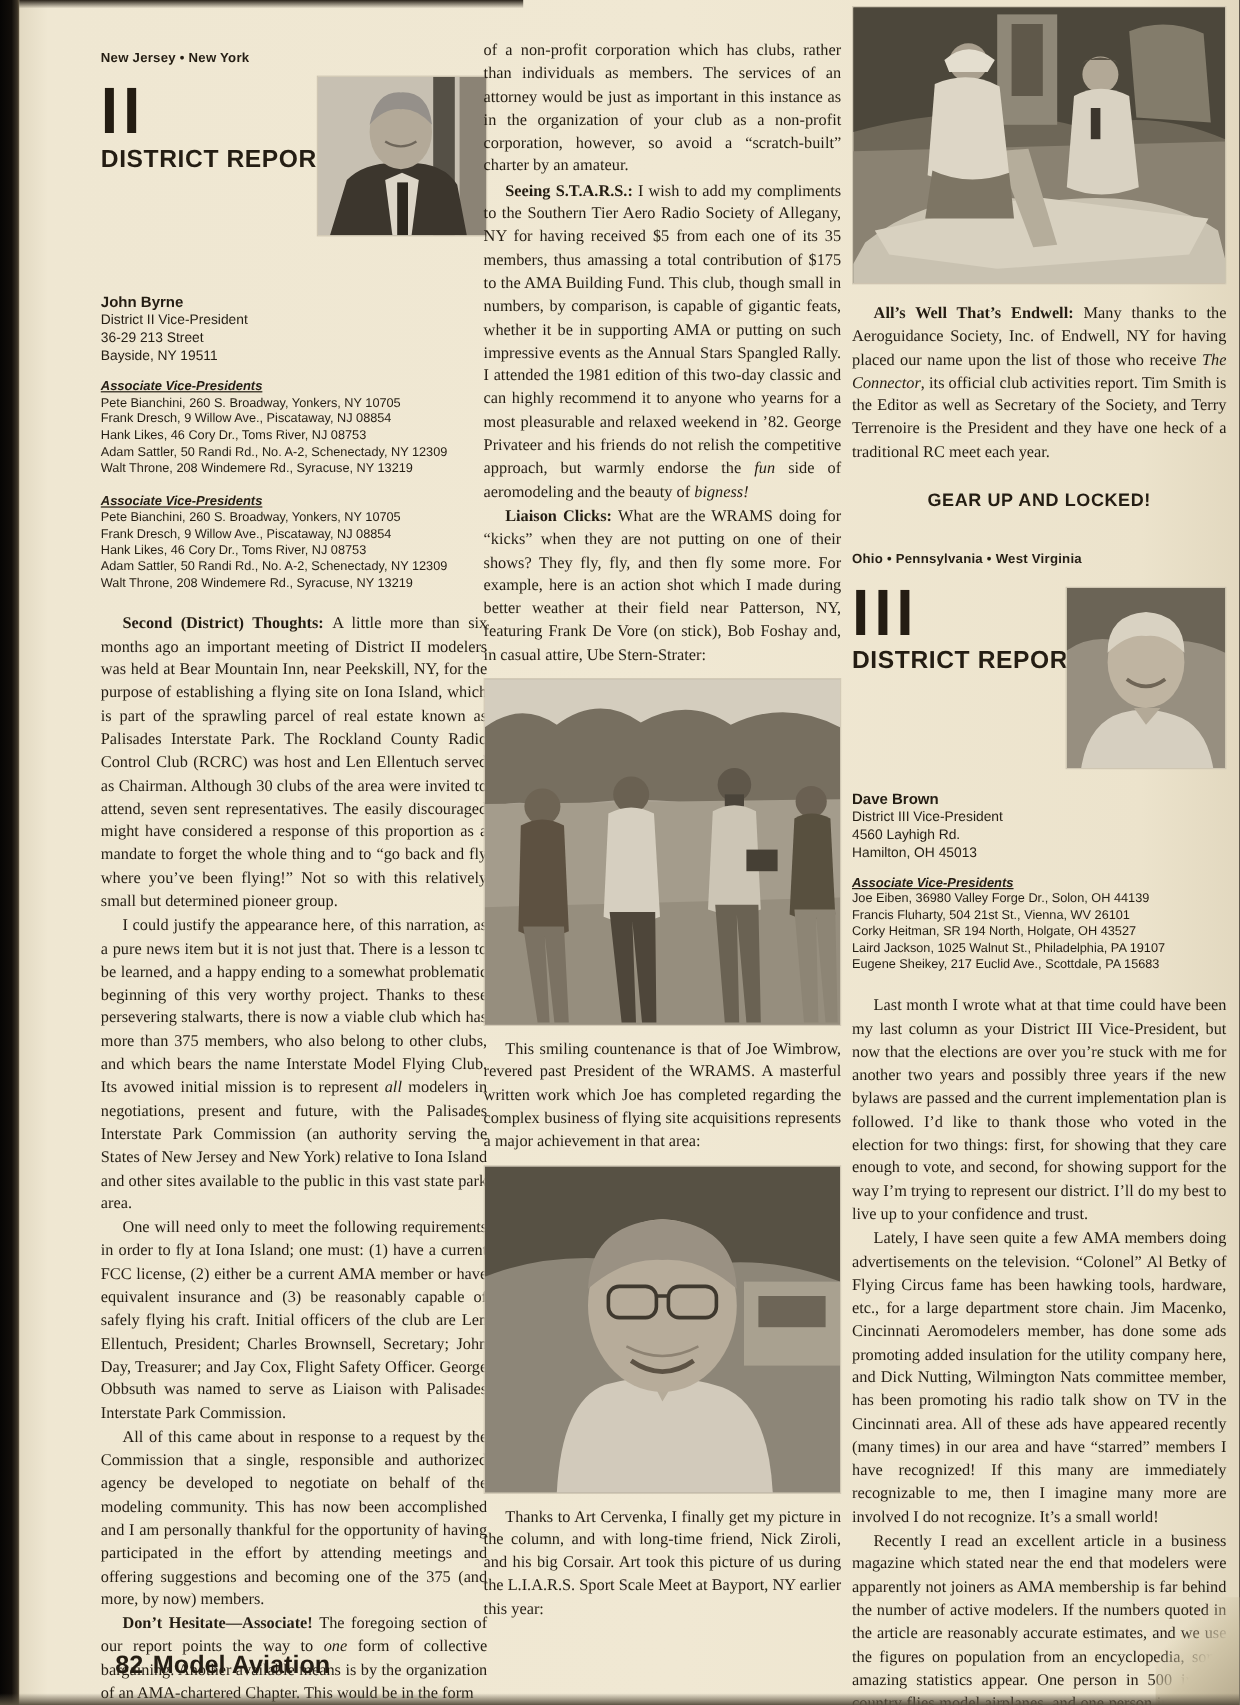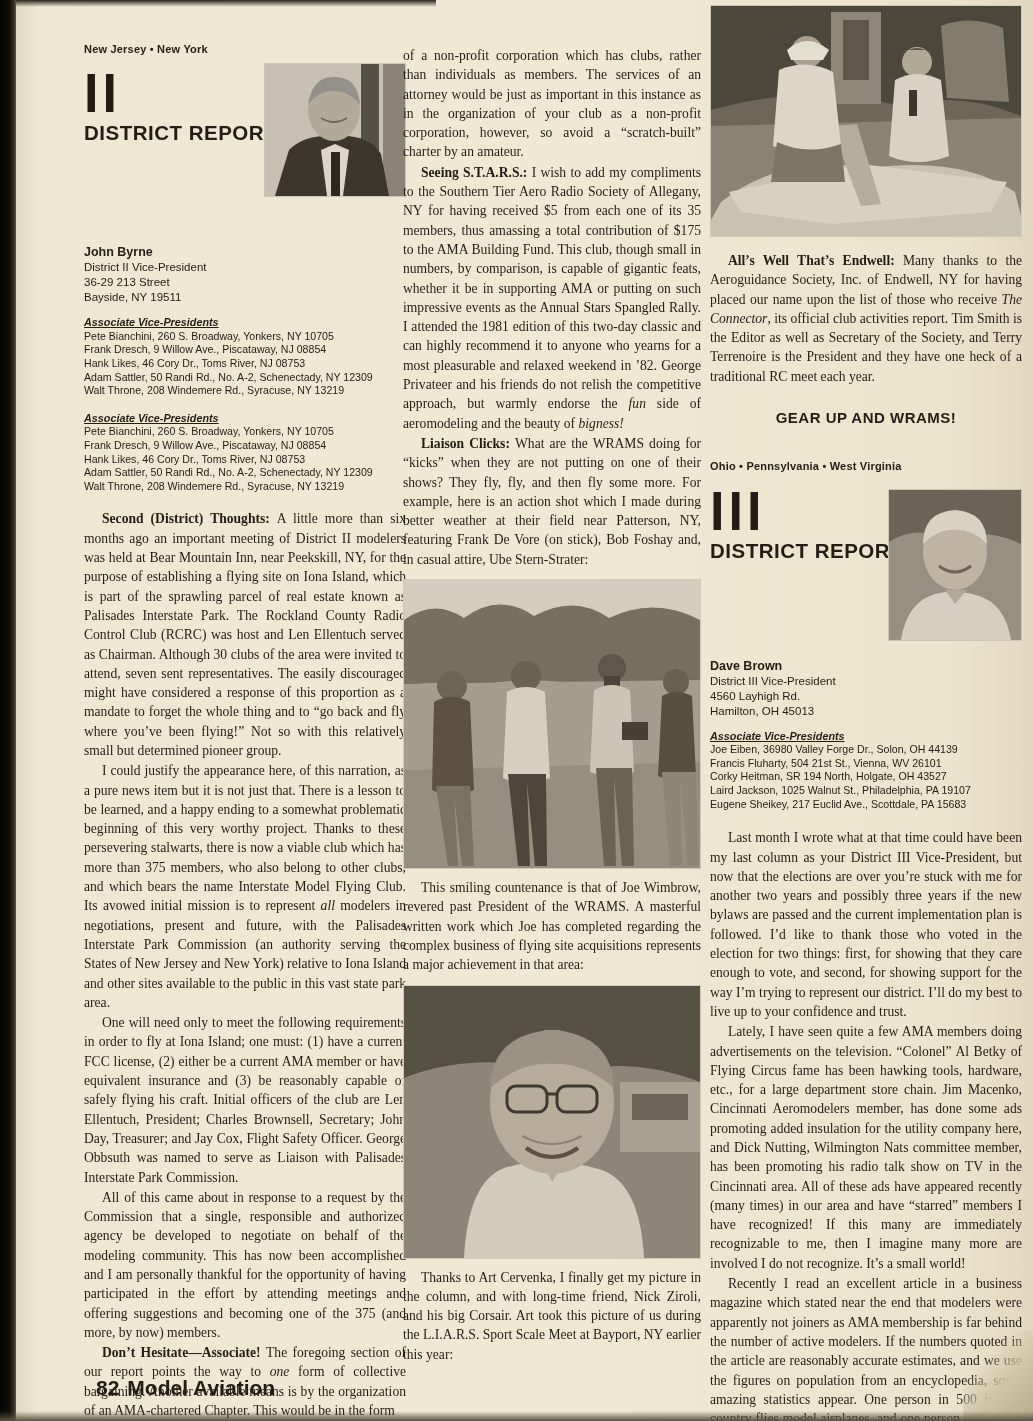--- a/index.html
+++ b/index.html
@@ -102,21 +102,21 @@
     </div>
     <div style="margin-top:16px;">
       <p class="ind"><span class="b">Second (District) Thoughts: </span><span>A little more than six months ago an important meeting of District II modelers was held at Bear Mountain Inn, near Peekskill, NY, for the purpose of establishing a flying site on Iona Island, which is part of the sprawling parcel of real estate known as Palisades Interstate Park. The Rockland County Radio Control Club (RCRC) was host and Len Ellentuch served as Chairman. Although 30 clubs of the area were invited to attend, seven sent representatives. The easily discouraged might have considered a response of this proportion as a mandate to forget the whole thing and to “go back and fly where you’ve been flying!” Not so with this relatively small but determined pioneer group.</span></p>
       <p class="ind sp"><span>I could justify the appearance here, of this narration, as a pure news item but it is not just that. There is a lesson to be learned, and a happy ending to a somewhat problematic beginning of this very worthy project. Thanks to these persevering stalwarts, there is now a viable club which has more than 375 members, who also belong to other clubs, and which bears the name Interstate Model Flying Club. Its avowed initial mission is to represent </span><span class="i">all</span><span> modelers in negotiations, present and future, with the Palisades Interstate Park Commission (an authority serving the States of New Jersey and New York) relative to Iona Island and other sites available to the public in this vast state park area.</span></p>
       <p class="ind sp"><span>One will need only to meet the following requirements in order to fly at Iona Island; one must: (1) have a current FCC license, (2) either be a current AMA member or have equivalent insurance and (3) be reasonably capable of safely flying his craft. Initial officers of the club are Len Ellentuch, President; Charles Brownsell, Secretary; John Day, Treasurer; and Jay Cox, Flight Safety Officer. George Obbsuth was named to serve as Liaison with Palisades Interstate Park Commission.</span></p>
       <p class="ind sp"><span>All of this came about in response to a request by the Commission that a single, responsible and authorized agency be developed to negotiate on behalf of the modeling community. This has now been accomplished and I am personally thankful for the opportunity of having participated in the effort by attending meetings and offering suggestions and becoming one of the 375 (and more, by now) members.</span></p>
       <p class="ind sp"><span class="b">Don’t Hesitate—Associate! </span><span>The foregoing section of our report points the way to </span><span class="i">one</span><span> form of collective bargaining. Another available means is by the organization of an AMA-chartered Chapter. This would be in the form</span></p>
     </div>
   </div>
 
-  <div class="col" style="left:403px;top:46px;width:298px;">
+  <div class="col" style="left:403px;top:32px;width:298px;">
     <p><span>of a non-profit corporation which has clubs, rather than individuals as members. The services of an attorney would be just as important in this instance as in the organization of your club as a non-profit corporation, however, so avoid a “scratch-built” charter by an amateur.</span></p>
     <p class="ind sp"><span class="b">Seeing S.T.A.R.S.: </span><span>I wish to add my compliments to the Southern Tier Aero Radio Society of Allegany, NY for having received $5 from each one of its 35 members, thus amassing a total contribution of $175 to the AMA Building Fund. This club, though small in numbers, by comparison, is capable of gigantic feats, whether it be in supporting AMA or putting on such impressive events as the Annual Stars Spangled Rally. I attended the 1981 edition of this two-day classic and can highly recommend it to anyone who yearns for a most pleasurable and relaxed weekend in ’82. George Privateer and his friends do not relish the competitive approach, but warmly endorse the </span><span class="i">fun</span><span> side of aeromodeling and the beauty of </span><span class="i">bigness!</span></p>
     <p class="ind sp"><span class="b">Liaison Clicks: </span><span>What are the WRAMS doing for “kicks” when they are not putting on one of their shows? They fly, fly, and then fly some more. For example, here is an action shot which I made during better weather at their field near Patterson, NY, featuring Frank De Vore (on stick), Bob Foshay and, in casual attire, Ube Stern-Strater:</span></p>
 
     <div class="photo-block">
       <svg width="296" height="288" viewBox="0 0 296 288">
         <rect width="296" height="288" fill="#aaa294"></rect>
         <rect y="0" width="296" height="66" fill="#d4cdbe"></rect>
         <path d="M0 40 Q30 18 60 38 Q95 12 130 36 Q170 14 205 38 Q250 16 296 40 L296 112 Q240 96 190 106 Q120 94 60 108 Q28 98 0 108 Z" fill="#776f60"></path>
         <path d="M0 104 L296 100 L296 288 L0 288 Z" fill="#a49c8c"></path>
@@ -179,21 +179,21 @@
         <path d="M66 136 Q96 150 130 138 L134 176 L60 176 Z" fill="#7d7564"></path>
         <circle cx="206" cy="56" r="15" fill="#b2a896"></circle>
         <path d="M190 48 Q206 36 222 48 L218 44 L194 44 Z" fill="#5a5346"></path>
         <path d="M184 74 Q206 62 230 74 L238 150 Q206 162 178 150 Z" fill="#d9d2c2"></path>
         <rect x="198" y="84" width="8" height="26" fill="#3c362d"></rect>
       </svg>
     </div>
 
     <p class="ind" style="margin-top:14px;"><span class="b">All’s Well That’s Endwell: </span><span>Many thanks to the Aeroguidance Society, Inc. of Endwell, NY for having placed our name upon the list of those who receive </span><span class="i">The Connector</span><span>, its official club activities report. Tim Smith is the Editor as well as Secretary of the Society, and Terry Terrenoire is the President and they have one heck of a traditional RC meet each year.</span></p>
 
-    <div class="gear">GEAR UP AND WRAMS!</div>
+    <div class="gear">GEAR UP AND LOCKED!</div>
 
     <div class="region-label">Ohio • Pennsylvania • West Virginia</div>
     <div class="hdr" style="height:156px;">
       <div class="numeral">III</div>
       <div class="dr-heading">DISTRICT REPORT</div>
       <div class="hdr-photo" style="top:2px;width:132px;height:150px;">
         <svg width="132" height="150" viewBox="0 0 132 150">
           <rect width="132" height="150" fill="#978f80"></rect>
           <path d="M0 0 H132 V54 Q96 36 60 50 Q26 34 0 52 Z" fill="#6b6456"></path>
           <path d="M12 150 Q18 112 46 104 Q66 98 90 106 Q116 114 122 150 Z" fill="#d6cfc0"></path>

